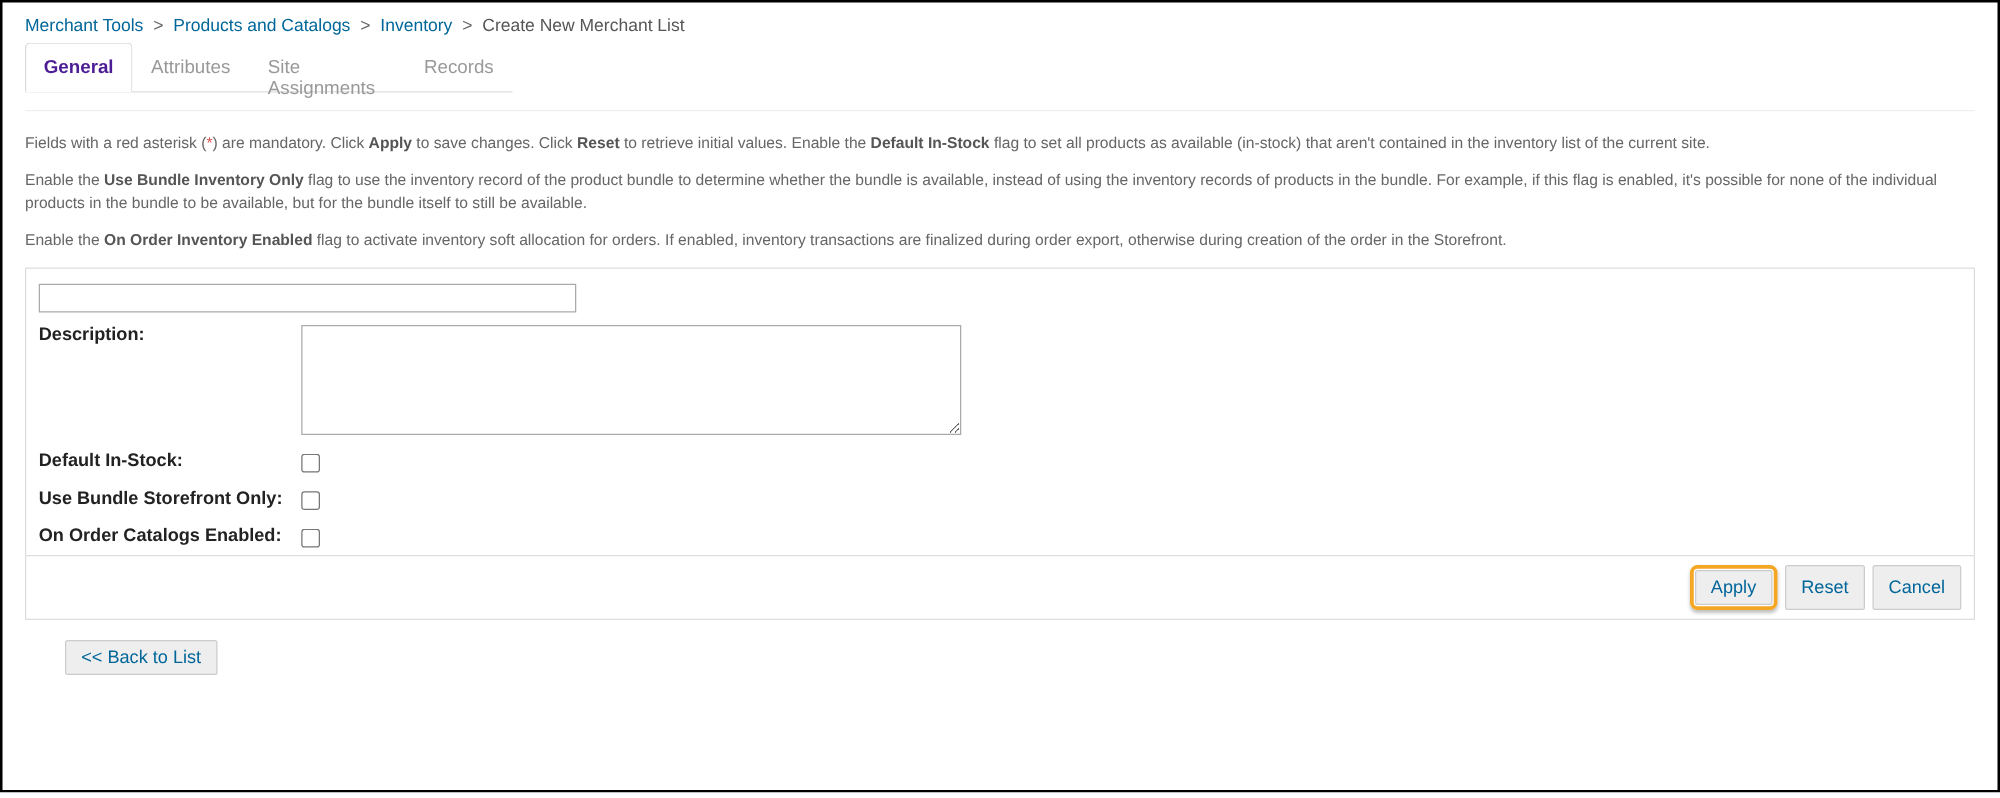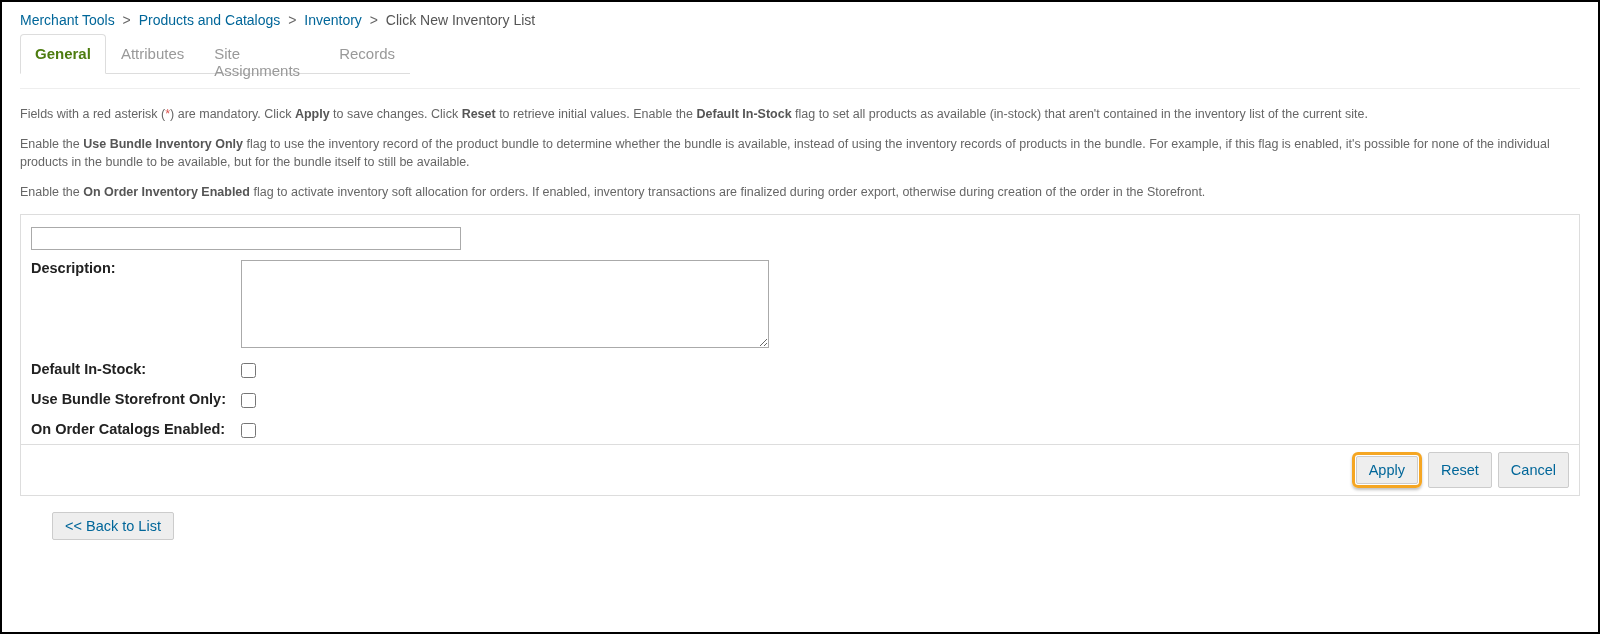--- a/index.html
+++ b/index.html
@@ -39,21 +39,21 @@
   .tab {
     padding: 10px 14px 9px 14px;
     color: #999;
     cursor: pointer;
     font-size: 15px;
     border: 1px solid transparent;
     border-bottom: none;
     margin-bottom: -1px;
   }
   .tab.active {
-    color: #4d7c0f;
+    color: #4c1d95;
     font-weight: 600;
     border: 1px solid #ddd;
     border-top-left-radius: 4px;
     border-top-right-radius: 4px;
     border-bottom: 1px solid #fff;
     background: #fff;
   }
   .page-title {
     color: #8cc63f;
     font-size: 27px;
@@ -138,21 +138,21 @@
 
 <div class="frame">
 
   <div class="breadcrumb">
     <a>Merchant Tools</a>
     <span class="sep">&gt;</span>
     <a>Products and Catalogs</a>
     <span class="sep">&gt;</span>
     <a>Inventory</a>
     <span class="sep">&gt;</span>
-    <span class="current">Click New Inventory List</span>
+    <span class="current">Create New Merchant List</span>
   </div>
 
   <div class="tabs">
     <div class="tab active">General</div>
     <div class="tab">Attributes</div>
     <div class="tab">Site Assignments</div>
     <div class="tab">Records</div>
   </div>
 
 

